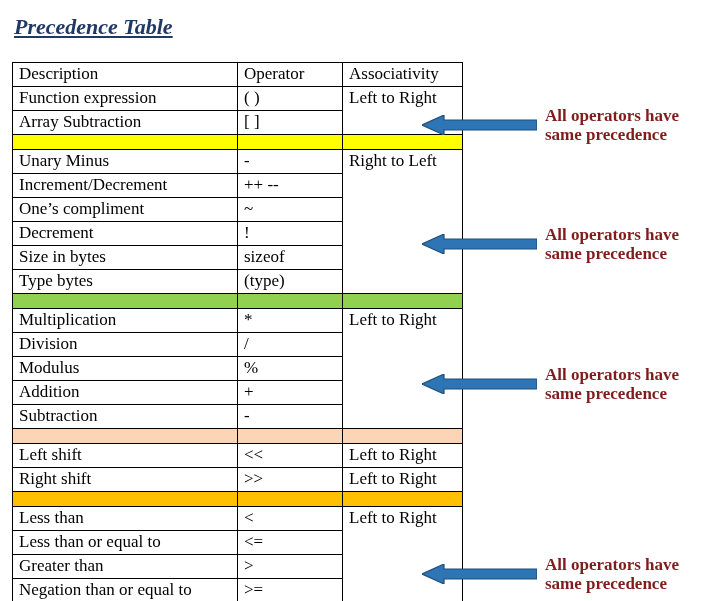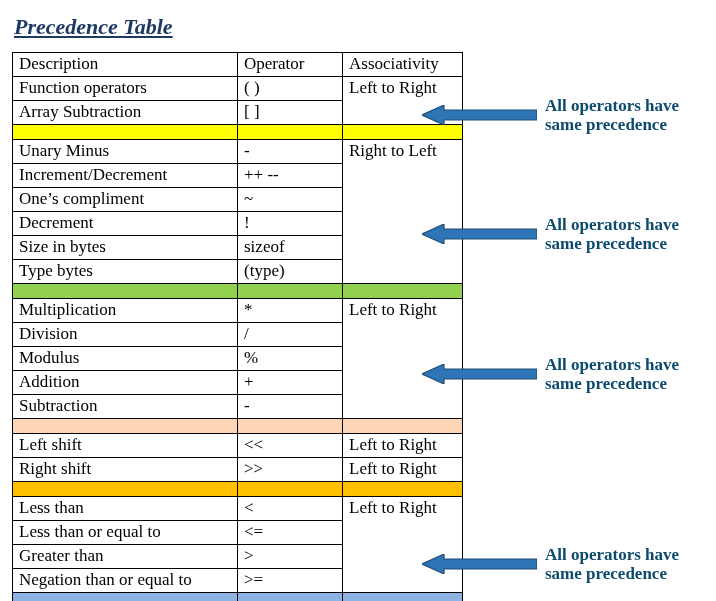--- a/index.html
+++ b/index.html
@@ -11,21 +11,21 @@
     background: #fff;
     width: 716px;
     box-sizing: border-box;
   }
   .page-title {
     color: #1f3864;
     font-weight: bold;
     font-style: italic;
     font-size: 22px;
     text-decoration: underline;
-    margin: 0 0 12px 2px;
+    margin: 0 0 22px 2px;
   }
   .stage {
     position: relative;
     width: 692px;
   }
   table.precedence {
     border-collapse: collapse;
     width: 450px;
     table-layout: fixed;
   }
@@ -64,21 +64,21 @@
     position: relative;
     flex: 0 0 auto;
   }
   .arrow-block svg {
     position: absolute;
     top: 0; left: 0;
     width: 115px;
     height: 20px;
   }
   .annot-text {
-    color: #0c4a6e;
+    color: #7f1d1d;
     font-weight: bold;
     font-size: 17px;
     line-height: 19px;
     margin-left: 8px;
     white-space: pre-line;
     font-family: "Times New Roman", Times, serif;
   }
 </style>
 </head>
 <body>
@@ -95,21 +95,21 @@
       </colgroup>
 
     <tbody>
         <tr>
       <td>Description</td>
       <td>Operator</td>
       <td>Associativity</td>
     </tr>
 
     <tr>
-      <td>Function operators</td>
+      <td>Function expression</td>
       <td>( )</td>
       <td rowspan="2">Left to Right</td>
     </tr>
     <tr>
       <td>Array Subtraction</td>
       <td>[ ]</td>
     </tr>
     <tr class="sep">
       <td class="sep-yellow"></td>
           <td class="sep-yellow"></td>

